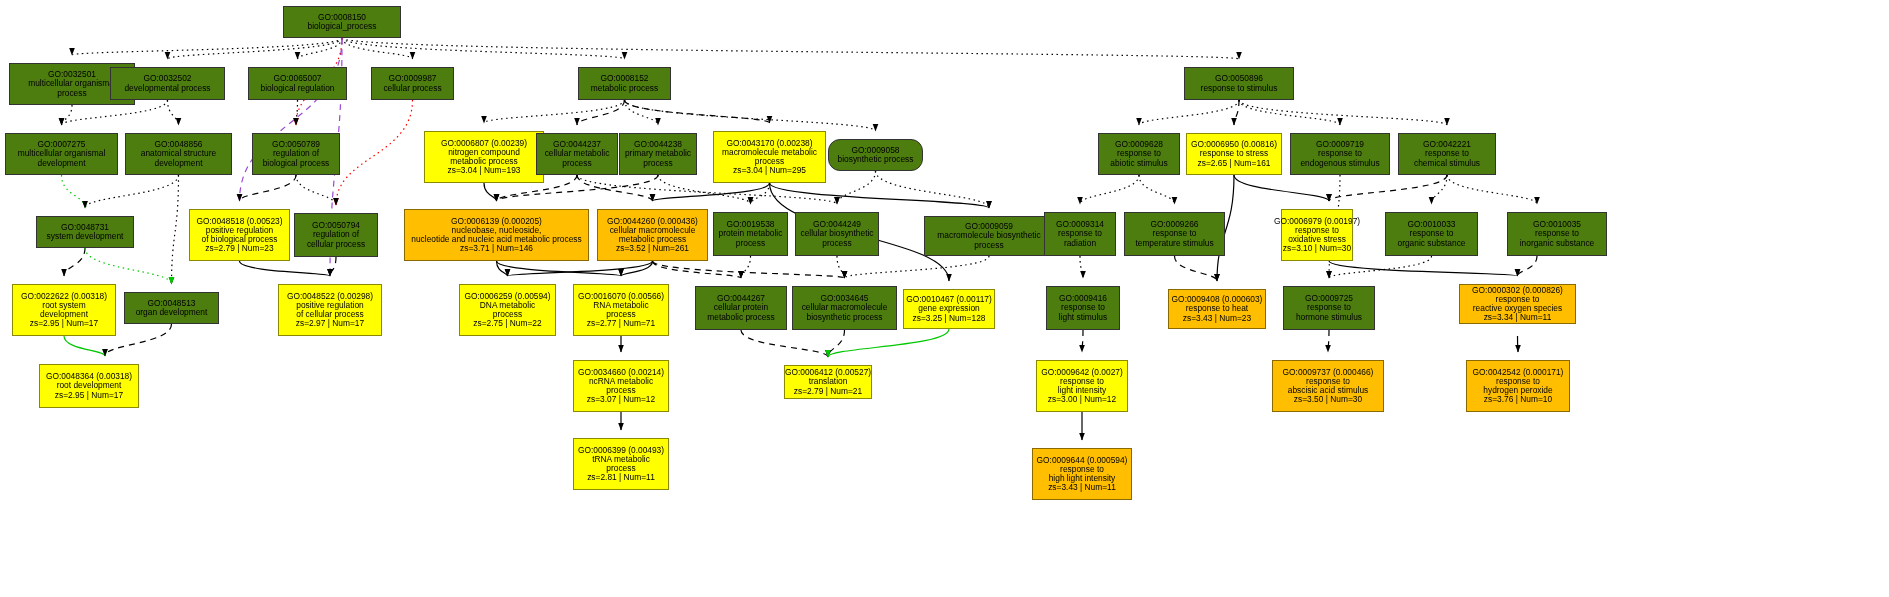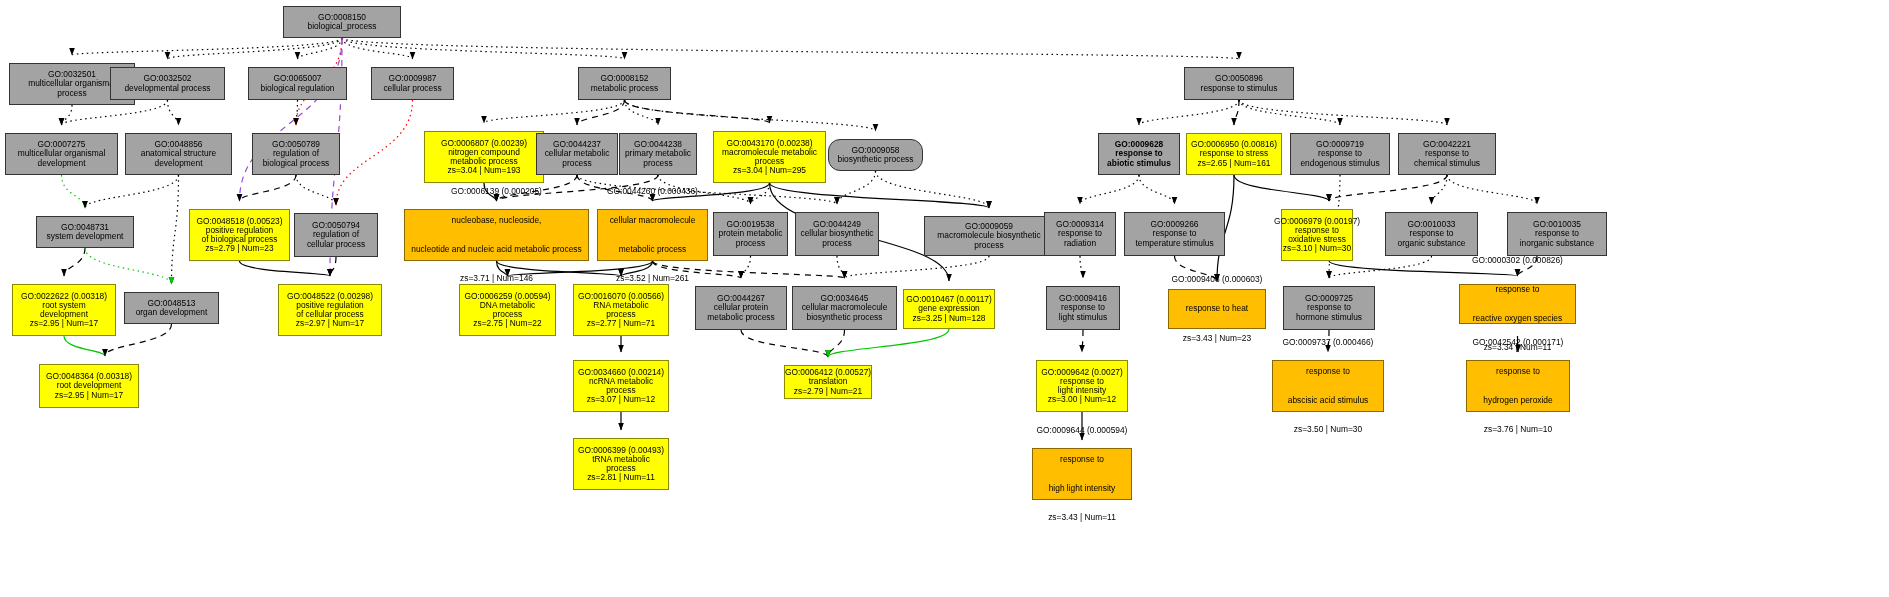--- a/index.html
+++ b/index.html
@@ -1,23 +1,23 @@
 <!DOCTYPE html>
 <html><head>
 <meta charset="utf-8">
 <style>
   html,body{margin:0;padding:0;background:#ffffff;}
   body{font-family:"Liberation Sans","DejaVu Sans",sans-serif;}
   #canvas{position:relative;width:1889px;height:597px;background:#ffffff;overflow:hidden;}
   svg#edges{position:absolute;left:0;top:0;width:1889px;height:597px;pointer-events:none;}
-  .node{position:absolute;box-sizing:border-box;border:1px solid #333333;background:#a3a3a3;
+  .node{position:absolute;box-sizing:border-box;border:1px solid #333333;background:#4d7c0f;
         display:flex;flex-direction:column;align-items:center;justify-content:center;
         text-align:center;line-height:1.08;color:#000000;font-size:8.4px;padding:2px 3px;}
   .node.yellow{background:#ffff00;border:1px solid #8a8a00;}
-  .node.orange{background:#ffbf00;border:1px solid #8a6a00;gap:20px;}
+  .node.orange{background:#ffbf00;border:1px solid #8a6a00;}
   .node .ln{display:block;white-space:nowrap;}
 </style>
 </head>
 <body>
 
 <div id="canvas">
   <svg id="edges">
     <defs>
       <marker id="ah-black" markerWidth="9" markerHeight="9" refX="7.5" refY="3" orient="auto" markerUnits="userSpaceOnUse">
         <path d="M0,0 L8,3 L0,6 z" fill="#000000"></path>
@@ -176,21 +176,21 @@
       <div class="node yellow" style="left: 713px; top: 131px; width: 113px; height: 52px;">
         <span class="ln">GO:0043170 (0.00238)</span>
         <span class="ln">macromolecule metabolic</span>
         <span class="ln">process</span>
         <span class="ln">zs=3.04 | Num=295</span>
       </div>
       <div class="node white" style="left: 828px; top: 139px; width: 95px; height: 32px; border-radius: 12px;">
         <span class="ln">GO:0009058</span>
         <span class="ln">biosynthetic process</span>
       </div>
-      <div class="node white" style="left: 1098px; top: 133px; width: 82px; height: 42px; font-weight: bold;">
+      <div class="node white" style="left: 1098px; top: 133px; width: 82px; height: 42px;">
         <span class="ln">GO:0009628</span>
         <span class="ln">response to</span>
         <span class="ln">abiotic stimulus</span>
       </div>
       <div class="node yellow" style="left: 1186px; top: 133px; width: 96px; height: 42px;">
         <span class="ln">GO:0006950 (0.00816)</span>
         <span class="ln">response to stress</span>
         <span class="ln">zs=2.65 | Num=161</span>
       </div>
       <div class="node white" style="left: 1290px; top: 133px; width: 100px; height: 42px;">

